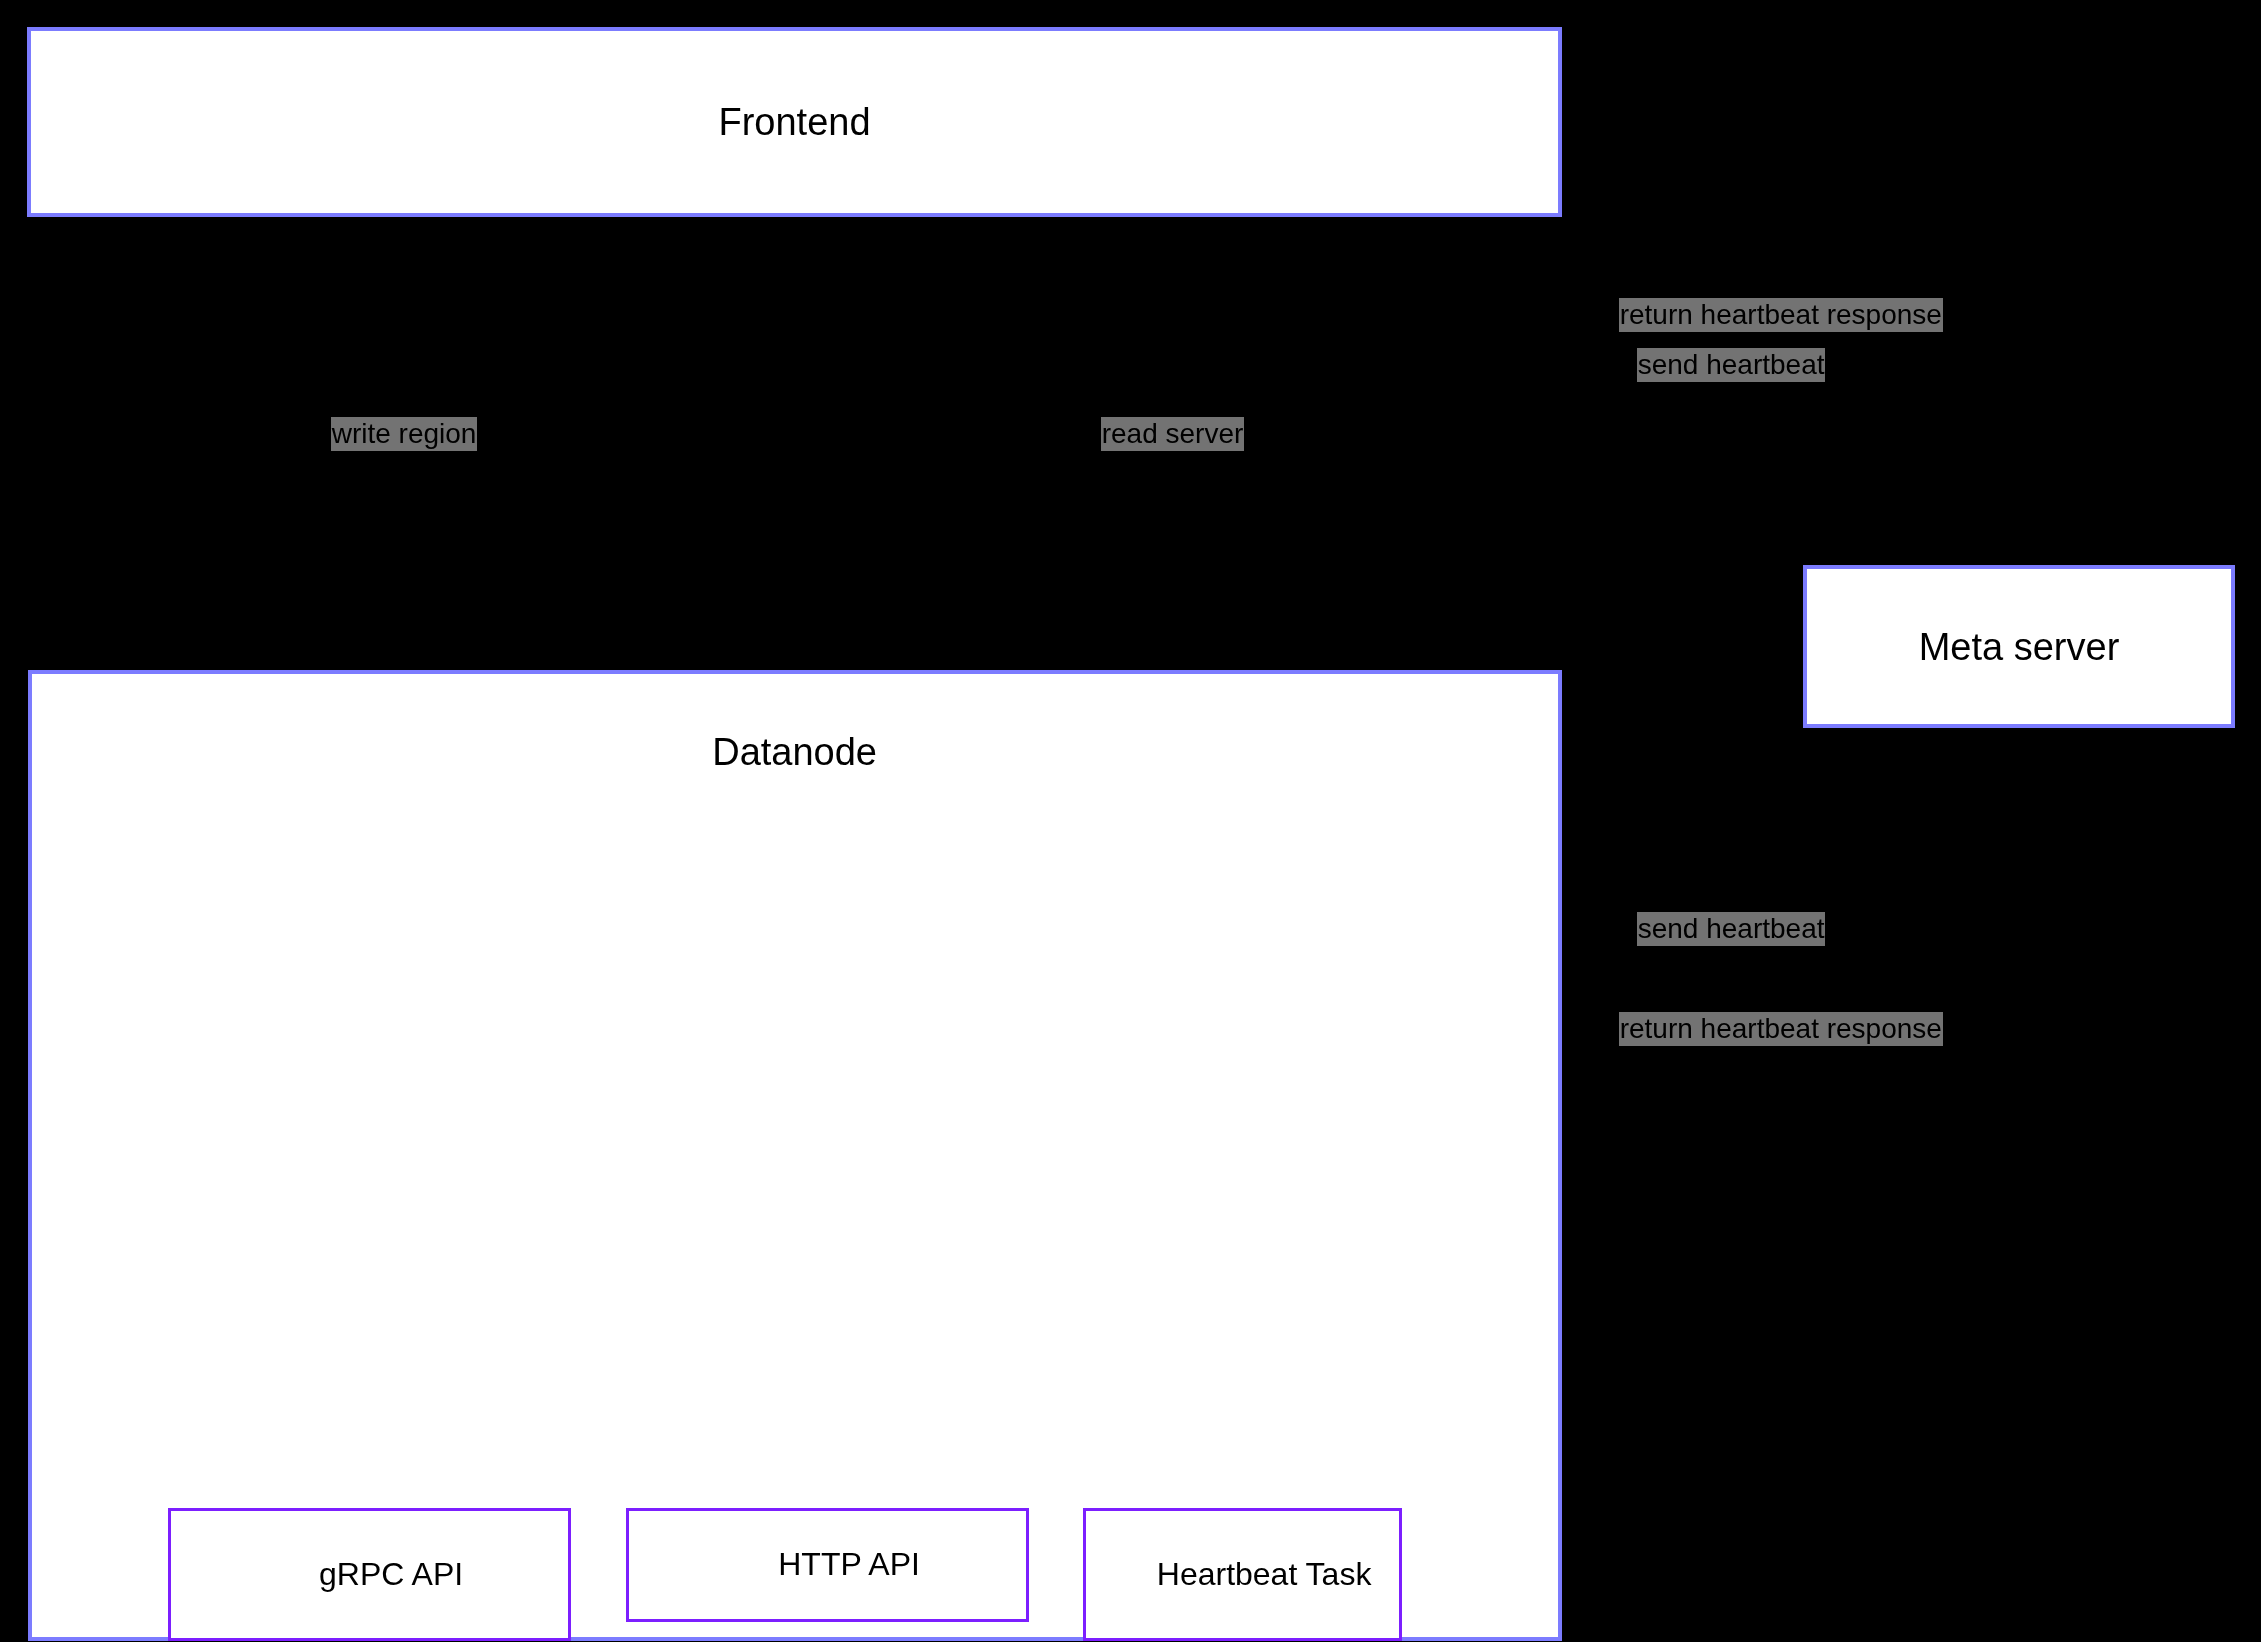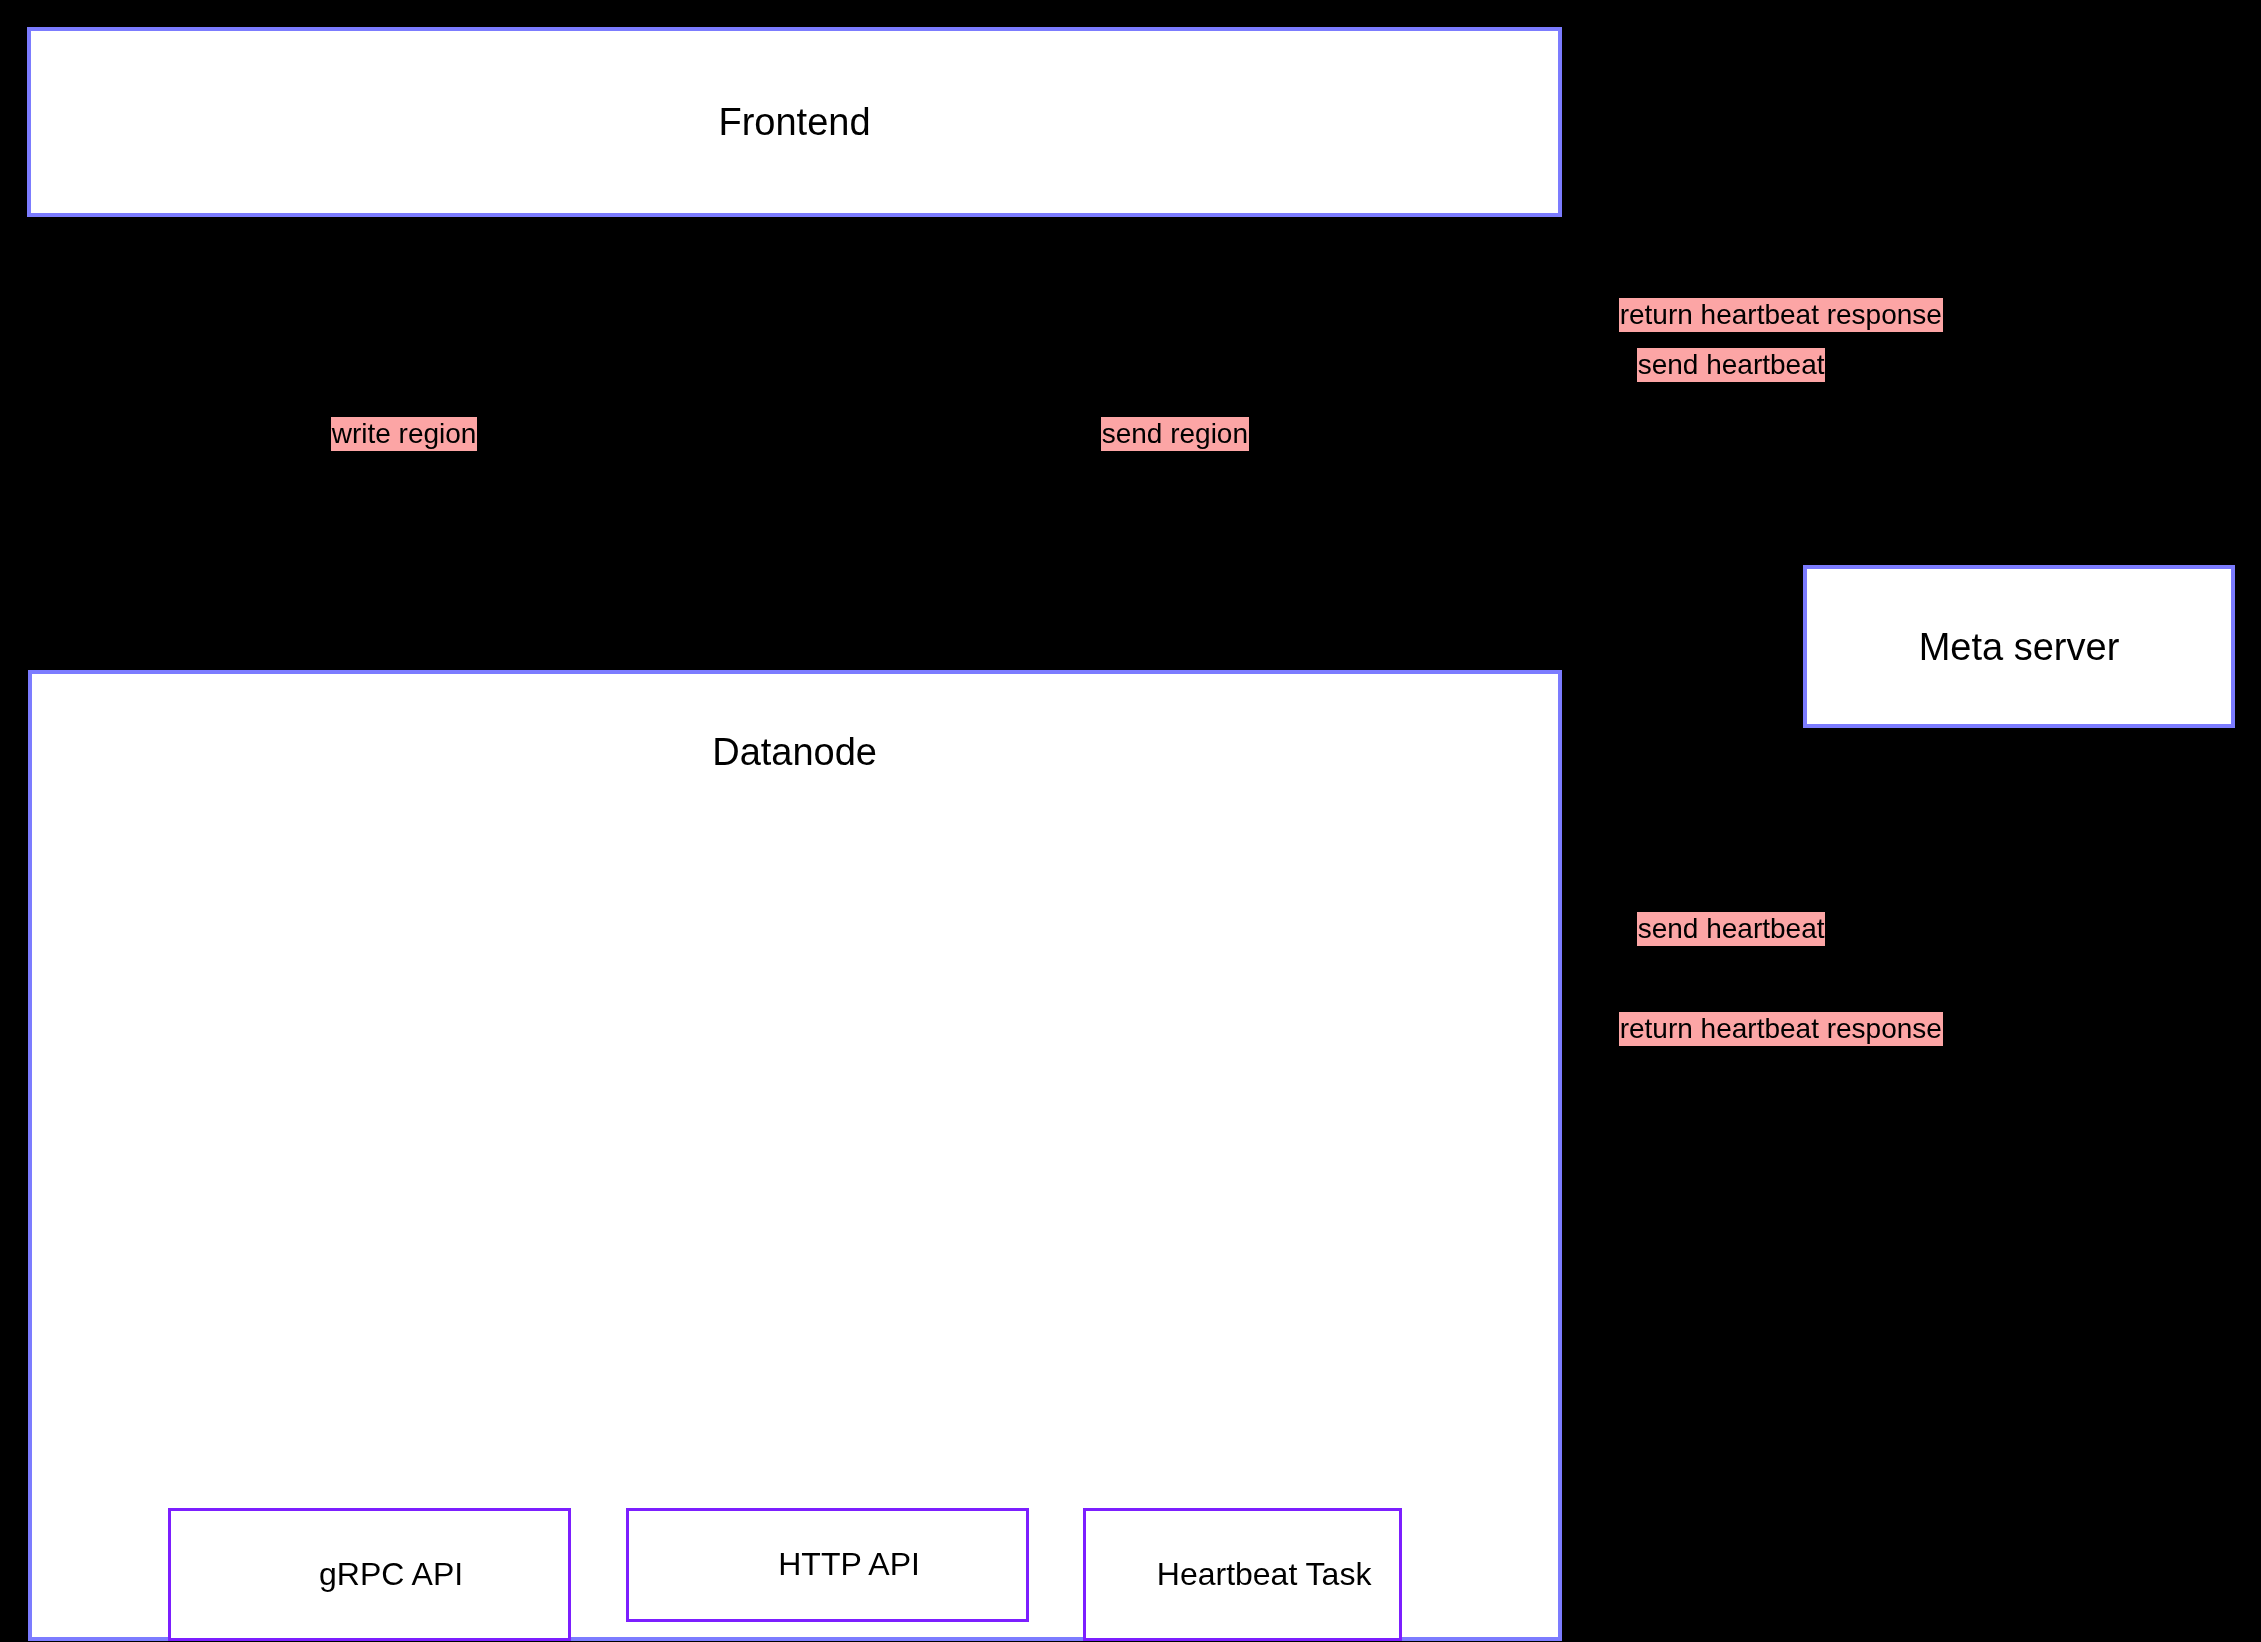--- a/index.html
+++ b/index.html
@@ -69,21 +69,21 @@
   }
 
   
   #box-grpc-api       { left: 136px;  top: 834px; width: 403px; height: 133px; }
   #box-http-api       { left: 594px;  top: 834px; width: 403px; height: 114px; }
   #box-heartbeat-task { left: 1051px; top: 834px; width: 319px; height: 133px; }
 
   
   .edge-label {
     position: absolute;
-    background: #fca5a5;
+    background: #737373;
     color: #000000;
     font-size: 28px;
     line-height: 1.12;
     font-family: "Liberation Sans", sans-serif;
     white-space: nowrap;
     padding: 1.3px 0.7px;
   }
   #label-write-region      { left: 331px;  top: 417px; }
   #label-read-region       { left: 1101px; top: 417px; }
   #label-return-hb-top     { left: 1619px; top: 298px; }
@@ -141,21 +141,21 @@
     </div>
 
     <div class="component-box" id="box-heartbeat-task">
       <span class="component-label">Heartbeat Task</span>
     </div>
 
   </div>
 
   <div class="edge-label" id="label-write-region">write region</div>
 
-  <div class="edge-label" id="label-read-region">send region</div>
+  <div class="edge-label" id="label-read-region">read server</div>
 
   <div class="edge-label" id="label-return-hb-top">return heartbeat response</div>
 
   <div class="edge-label" id="label-send-hb-top">send heartbeat</div>
 
   <div class="edge-label" id="label-send-hb-bottom">send heartbeat</div>
 
   <div class="edge-label" id="label-return-hb-bottom">return heartbeat response</div>
 
 </div>

